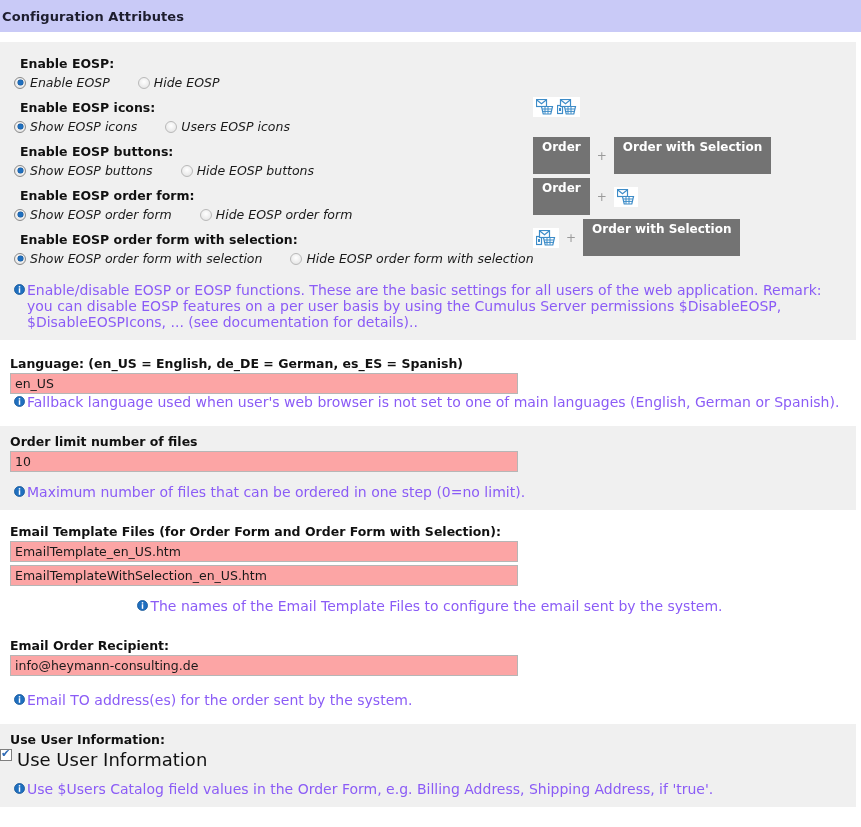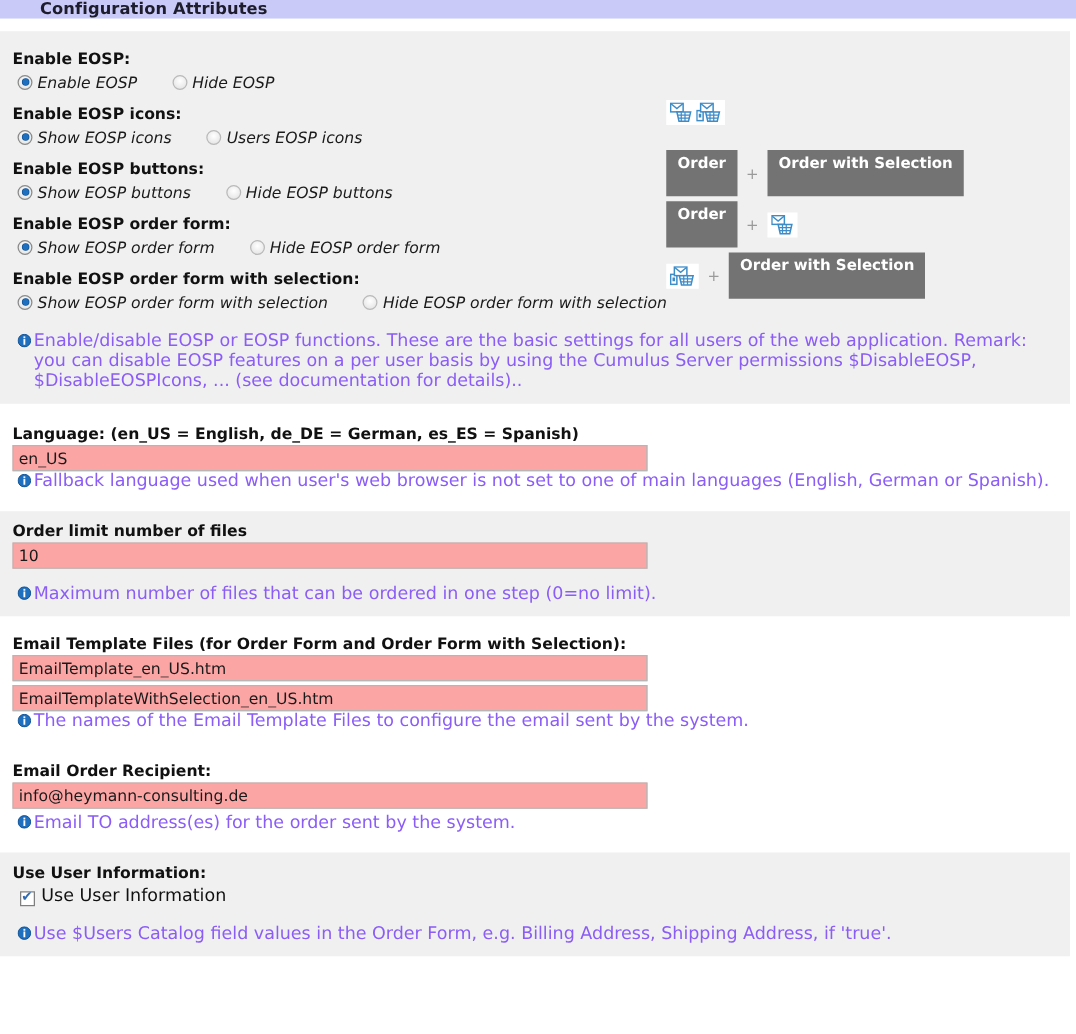--- a/index.html
+++ b/index.html
@@ -13,24 +13,24 @@
     font-family: "DejaVu Sans", "Liberation Sans", sans-serif;
     font-size: 12.5px;
     color: #111111;
     position: relative;
     overflow: hidden;
   }
 
   
   .titlebar {
     background: #c9caf7;
-    height: 15px;
+    height: 32px;
     display: flex;
     align-items: center;
-    padding-left: 32px;
+    padding-left: 2px;
     box-sizing: border-box;
   }
   .titlebar .title {
     font-weight: bold;
     font-size: 13px;
     color: #1d1d2e;
     letter-spacing: 0.1px;
   }
 
   
@@ -48,21 +48,21 @@
 
   
   .eosp-block {
     padding: 14px 0 10px 0;
   }
   .grp { position: relative; }
   .grp-label {
     font-weight: bold;
     font-size: 12.5px;
     color: #111;
-    padding-left: 10px;
+    padding-left: 20px;
     margin-bottom: 2px;
   }
   .grp-opts {
     padding-left: 14px;
     display: flex;
     align-items: center;
     gap: 20px;
     height: 19px;
     font-style: italic;
   }
@@ -180,25 +180,25 @@
     background: #fca5a5;
     font-family: "DejaVu Sans", "Liberation Sans", sans-serif;
     font-size: 12.5px;
     color: #1a1a1a;
     padding: 2px 4px;
     outline: none;
   }
   .txtinput + .txtinput { margin-top: 3px; }
 
   .chk-row {
-    padding-left: 16px;
+    padding-left: 0;
     display: flex;
-    align-items: flex-end;
+    align-items: flex-start;
     gap: 5px;
-    font-size: 14px;
+    font-size: 18px;
     height: 18px;
   }
 </style>
 </head>
 <body>
 
 <div class="titlebar">
   <span class="title">Configuration Attributes</span>
 </div>
 
@@ -379,37 +379,37 @@
     <span class="txt">Maximum number of files that can be ordered in one step (0=no limit).</span>
   </div>
 </div>
 
 <div class="spacer-white s6"></div>
 
 <div class="band white field-sec">
   <div class="field-label">Email Template Files (for Order Form and Order Form with Selection):</div>
   <input class="txtinput" type="text" value="EmailTemplate_en_US.htm" style="">
   <input class="txtinput" type="text" value="EmailTemplateWithSelection_en_US.htm" style="">
-  <div class="note" style="">
+  <div class="note" style="margin-top:12px;justify-content:center;">
     <svg class="info-icon" viewBox="0 0 12 12">
       <circle cx="6" cy="6" r="5.5" fill="#1f6fbf"></circle>
       <circle cx="6" cy="6" r="5.5" fill="none" stroke="#0d4e91" stroke-width="0.8"></circle>
       <rect x="5.2" y="4.6" width="1.6" height="5" fill="#ffffff"></rect>
       <rect x="5.2" y="2.3" width="1.6" height="1.6" fill="#ffffff"></rect>
     </svg>
     <span class="txt">The names of the Email Template Files to configure the email sent by the system.</span>
   </div>
 </div>
 
 <div class="spacer-white s6"></div>
 
 <div class="band white field-sec">
   <div class="field-label">Email Order Recipient:</div>
   <input class="txtinput" type="text" value="info@heymann-consulting.de" style="">
-  <div class="note" style="margin-top:3px;">
+  <div class="note" style="margin-top:16px;">
     <svg class="info-icon" viewBox="0 0 12 12">
       <circle cx="6" cy="6" r="5.5" fill="#1f6fbf"></circle>
       <circle cx="6" cy="6" r="5.5" fill="none" stroke="#0d4e91" stroke-width="0.8"></circle>
       <rect x="5.2" y="4.6" width="1.6" height="5" fill="#ffffff"></rect>
       <rect x="5.2" y="2.3" width="1.6" height="1.6" fill="#ffffff"></rect>
     </svg>
     <span class="txt">Email TO address(es) for the order sent by the system.</span>
   </div>
 </div>
 

